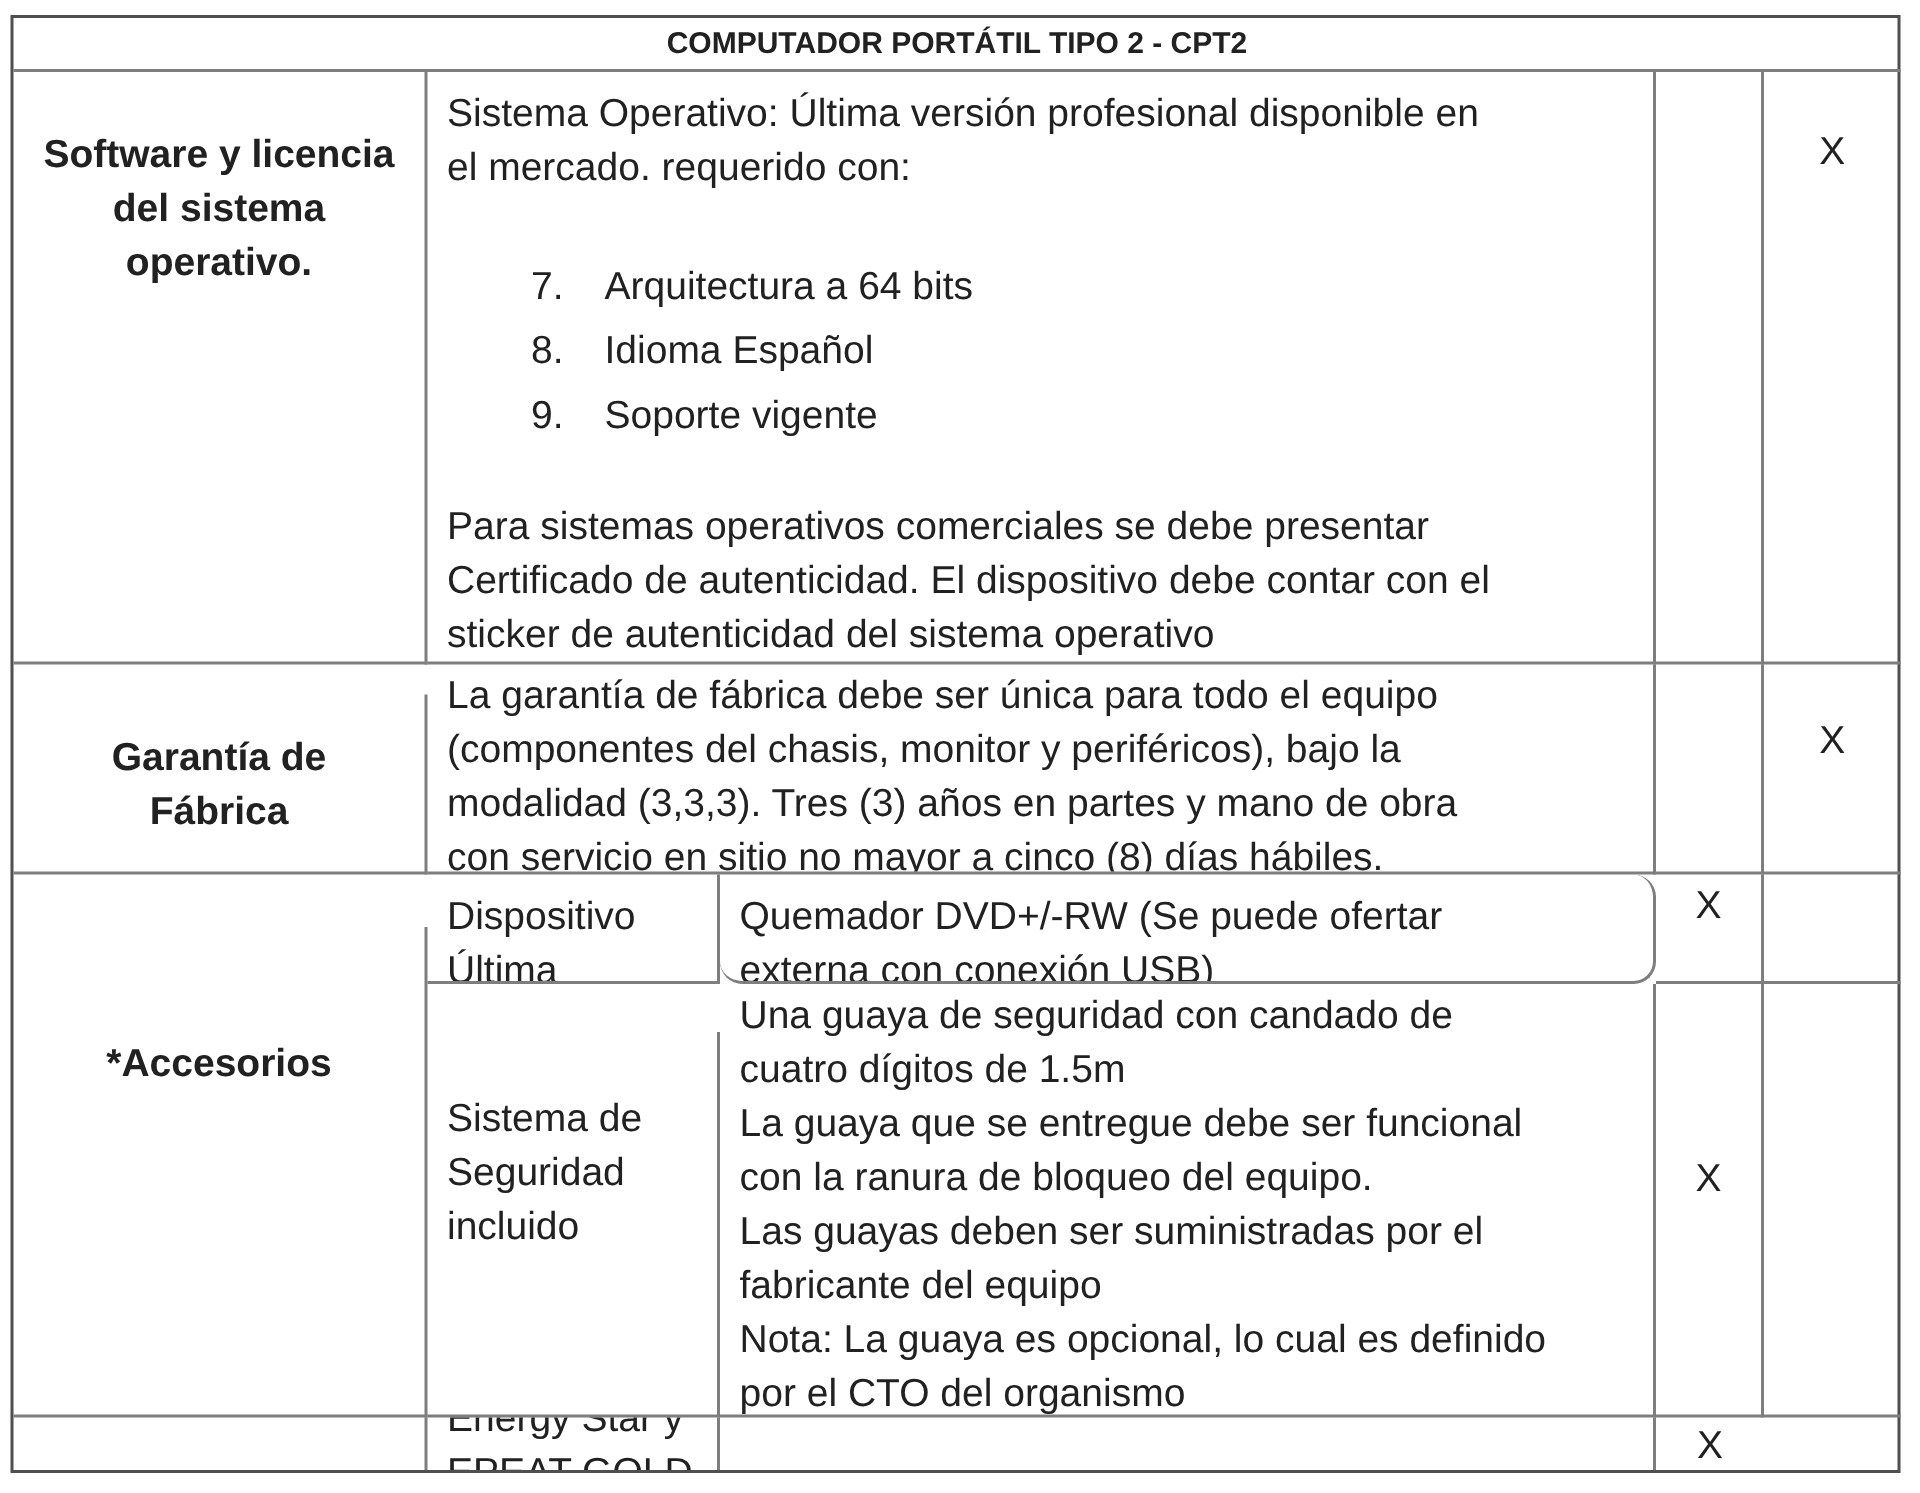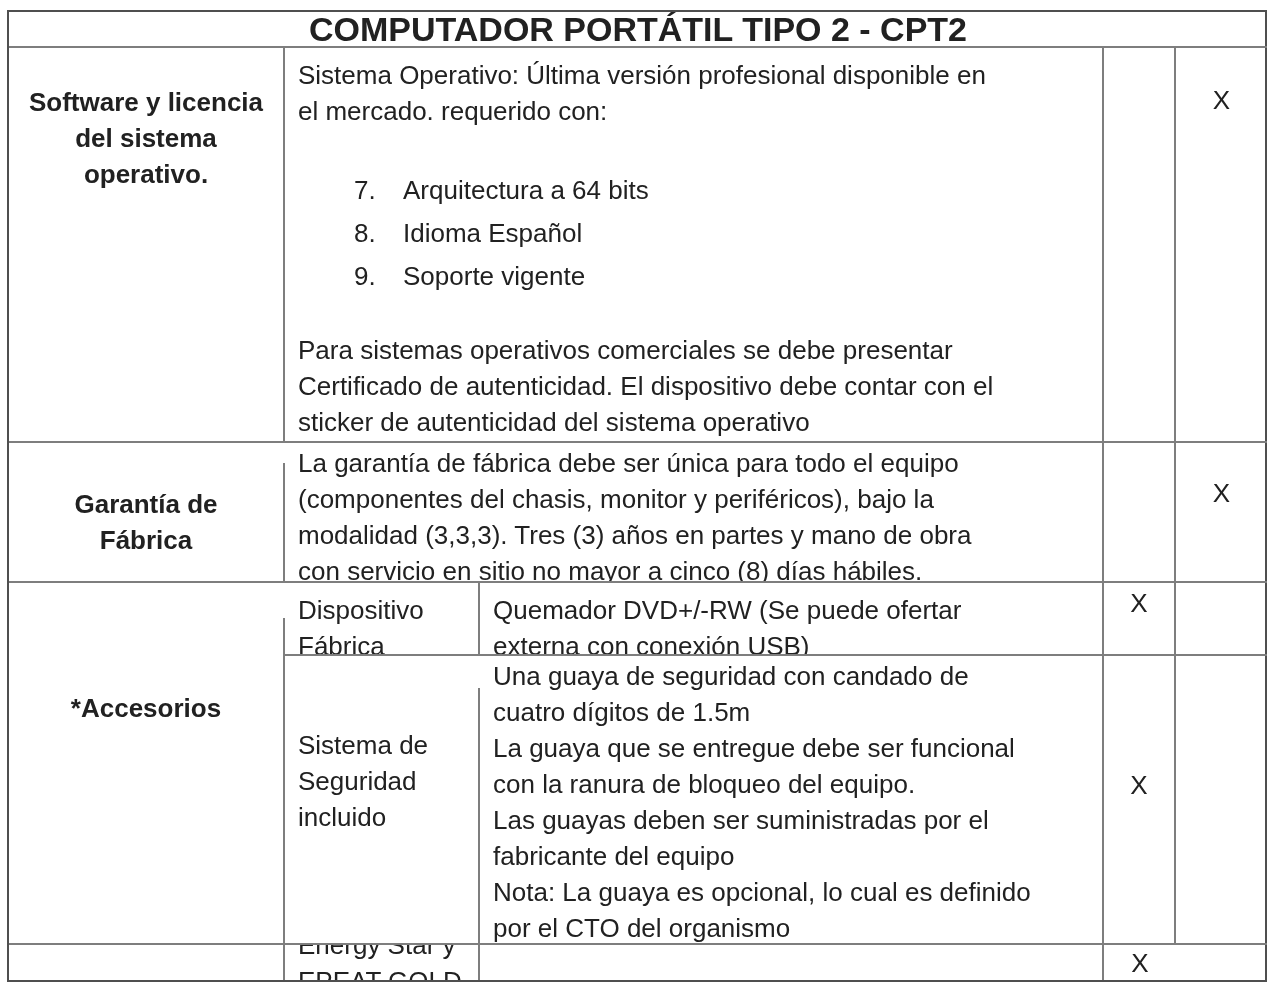--- a/index.html
+++ b/index.html
@@ -34,38 +34,38 @@
   }
   .cell.last-col { border-right: none; }
   .cell.last-row { border-bottom: none; }
 
   .title-cell {
     grid-column: 1 / -1;
     display: flex;
     align-items: center;
     justify-content: center;
     font-weight: bold;
-    font-size: 34px;
+    font-size: 20px;
     letter-spacing: 0px;
   }
   .center-col {
     text-align: center;
     font-weight: bold;
   }
   .pre { white-space: pre-line; }
 
   .pad-side { padding-left: 13px; padding-right: 10px; }
 
   .software-label { padding-top: 36px; }
   .software-desc  { padding-top: 9px; }
   .garantia-label { display: flex; align-items: center; justify-content: center; margin-top: 20px; }
   .garantia-desc  { padding-top: 2px; }
   .accesorios-label { grid-row: 4 / 6; padding-top: 72px; margin-top: 35px; }
   .disp-label { padding-top: 9px; }
-  .disp-desc  { padding-top: 9px; }
+  .disp-desc  { padding-top: 9px; border-radius: 15px; }
   .sist-label { padding-top: 39px; margin-top: 32px; }
   .sist-desc  { padding-top: 2px; }
   .cert-label { display: flex; align-items: center; padding-left: 13px; }
   .cert-desc  { display: flex; align-items: center; padding-left: 13px; }
 
   .check {
     text-align: center;
   }
   .check-r1 { padding-top: 34px; }
   .check-r2 { padding-top: 32px; }
@@ -116,21 +116,21 @@
   <div class="cell pad-side pre garantia-desc" style="grid-column: 2 / 4;">La garantía de fábrica debe ser única para todo el equipo
 (componentes del chasis, monitor y periféricos), bajo la
 modalidad (3,3,3). Tres (3) años en partes y mano de obra
 con servicio en sitio no mayor a cinco (8) días hábiles.</div>
   <div class="cell check check-r2"></div>
   <div class="cell check check-r2 last-col">X</div>
 
   <div class="cell center-col accesorios-label">*Accesorios</div>
 
   <div class="cell pad-side pre disp-label">Dispositivo
-Fábrica</div>
+Última</div>
   <div class="cell pad-side pre disp-desc">Quemador DVD+/-RW (Se puede ofertar
 externa con conexión USB)</div>
   <div class="cell check check-r3a">X</div>
   <div class="cell check check-r3a last-col"></div>
 
   <div class="cell pad-side pre sist-label">Sistema de
 Seguridad
 incluido</div>
   <div class="cell pad-side pre sist-desc">Una guaya de seguridad con candado de
 cuatro dígitos de 1.5m

